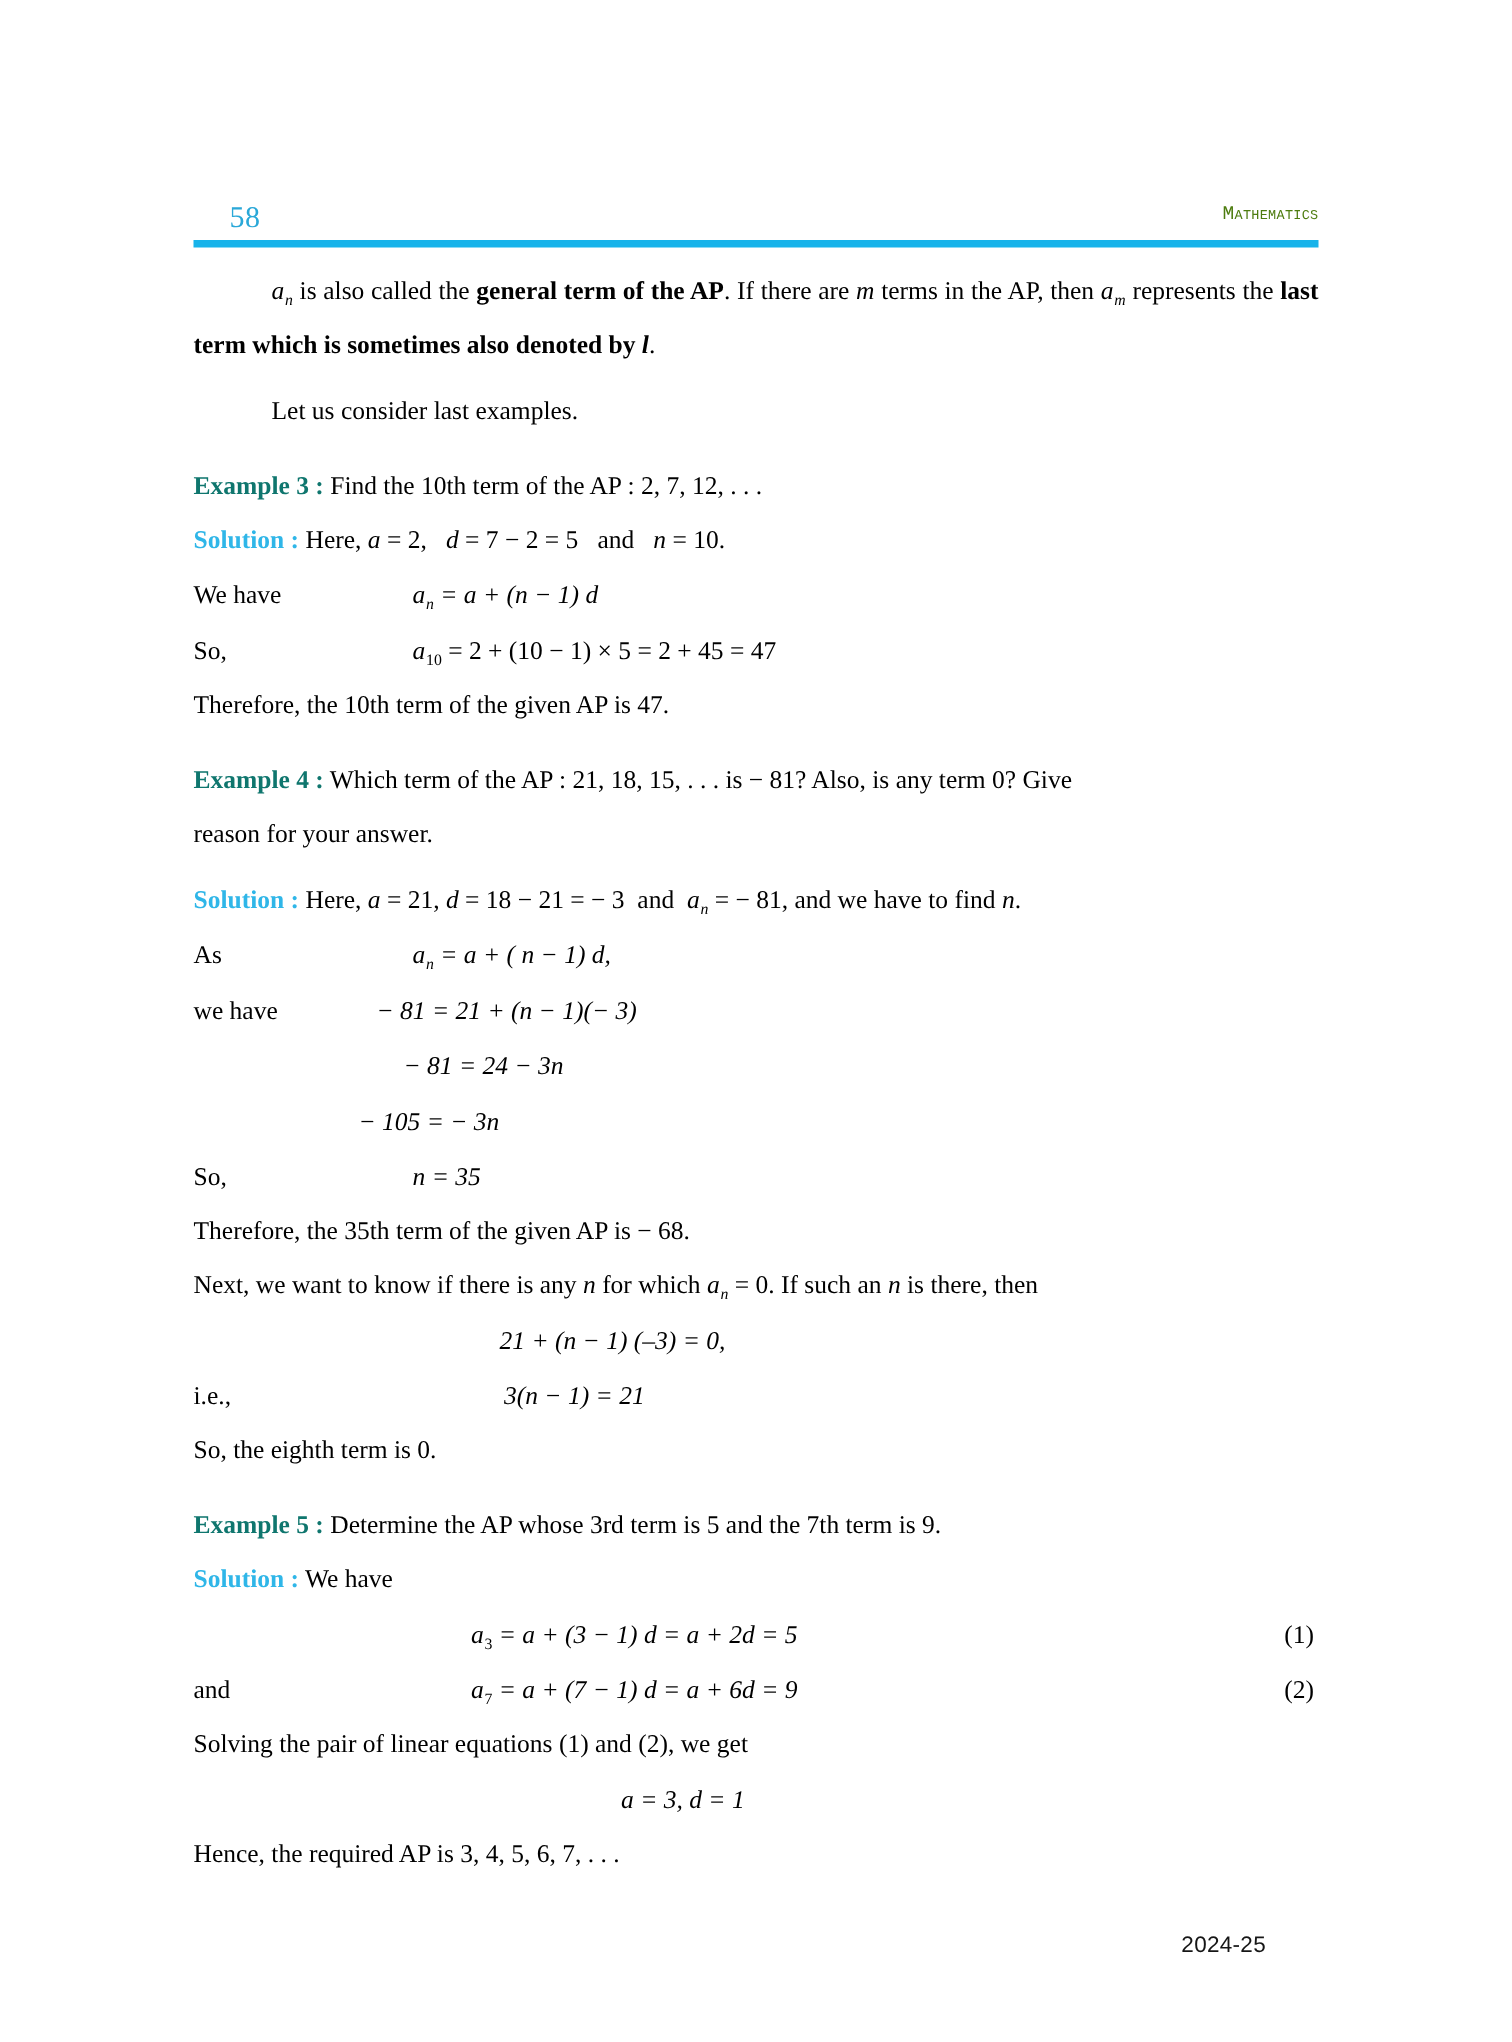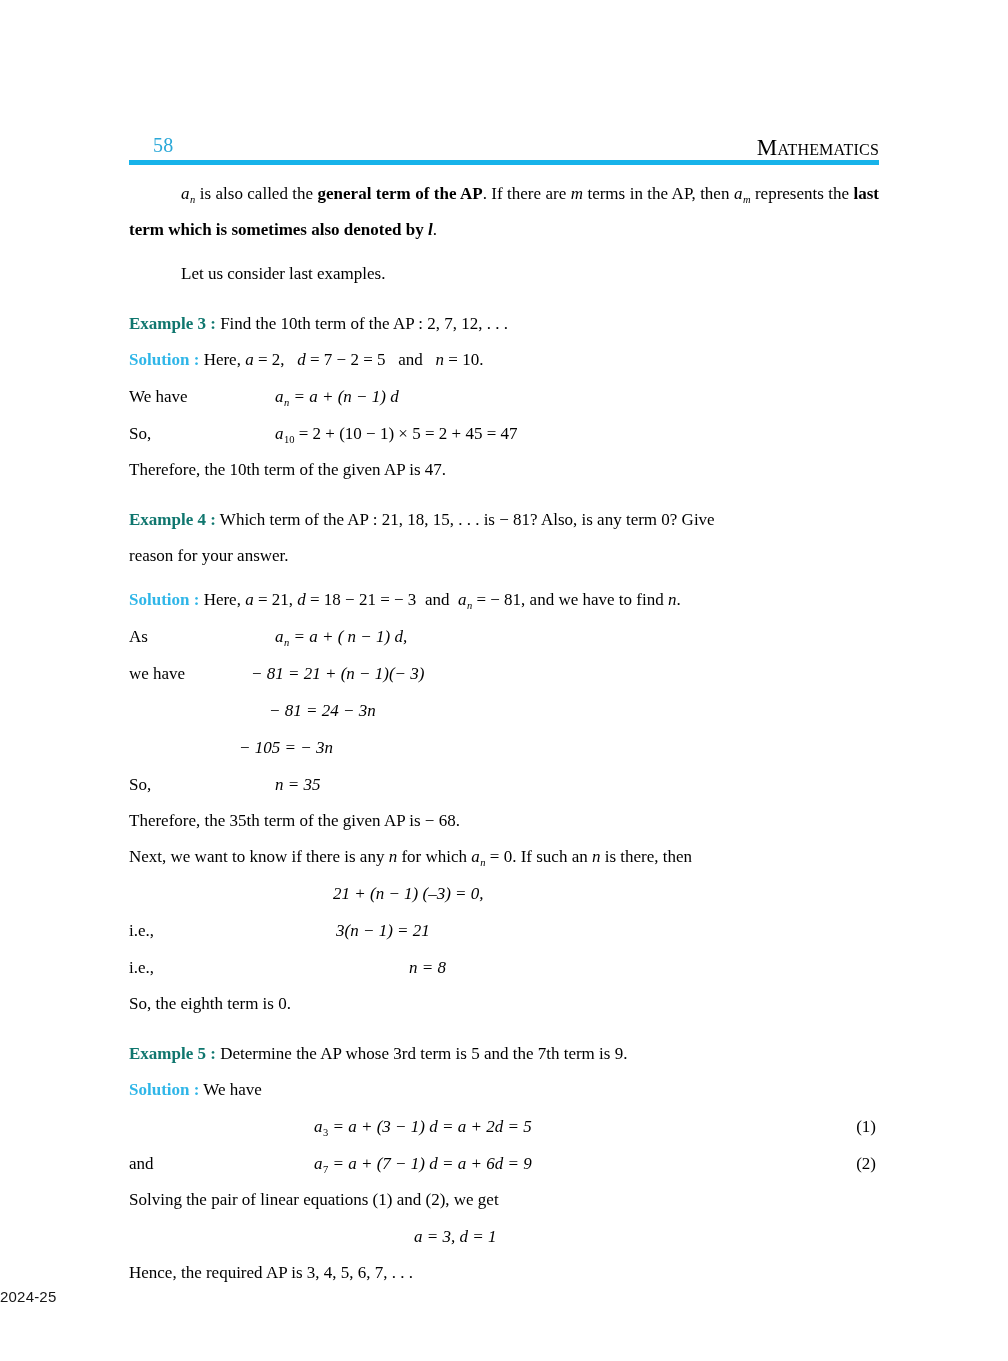--- a/index.html
+++ b/index.html
@@ -39,24 +39,24 @@
     font-size: 20px;
     color: #2aa8d8;
     font-family: "Liberation Serif", "DejaVu Serif", serif;
     letter-spacing: 0.3px;
     margin-left: 24px;
   }
   .runhead .subject {
     position: absolute;
     right: 0;
     top: 1px;
-    font-size: 23px;
-    color: #000000;
+    font-size: 13px;
+    color: #4d7c0f;
     font-variant: small-caps;
-    font-family: Liberation Serif, serif;
+    font-family: Liberation Mono, monospace;
     letter-spacing: 0.2px;
   }
   .rule {
     position: absolute;
     left: 129px;
     top: 160px;
     width: 750px;
     height: 5px;
     background: #17b3ea;
   }
@@ -137,21 +137,21 @@
     right: 3px;
     top: 0;
   }
 
   
   .footer {
     position: absolute;
     left: 0;
     top: 1288px;
     width: 844px;
-    text-align: left;
+    text-align: right;
     font-family: "Liberation Sans", "DejaVu Sans", sans-serif;
     font-size: 15px;
     letter-spacing: 0.2px;
     color: #161616;
   }
 </style>
 </head>
 <body>
 
 <div class="page">
@@ -245,23 +245,20 @@
     </div>
 
     <div class="eqrow">
       <span class="lead" style="width:204px;"></span><span class="eq m">21 + (n − 1) (–3) =  0,</span>
     </div>
 
     <div class="eqrow">
       <span class="lead" style="width:207px;">i.e.,</span><span class="eq m">3(n − 1) = 21</span>
     </div>
 
-    <div class="eqrow">
-      <span class="lead" style="width:280px;">i.e.,</span><span class="eq m">n =  8</span>
-    </div>
 
     <div class="line">
       <span>So, the eighth term is 0.</span>
     </div>
 
     <div class="sp-md"></div>
 
     <div class="line">
       <span class="exlabel">Example 5 :</span>
       <span>Determine the AP whose 3rd term is 5 and the 7th term is 9.</span>

